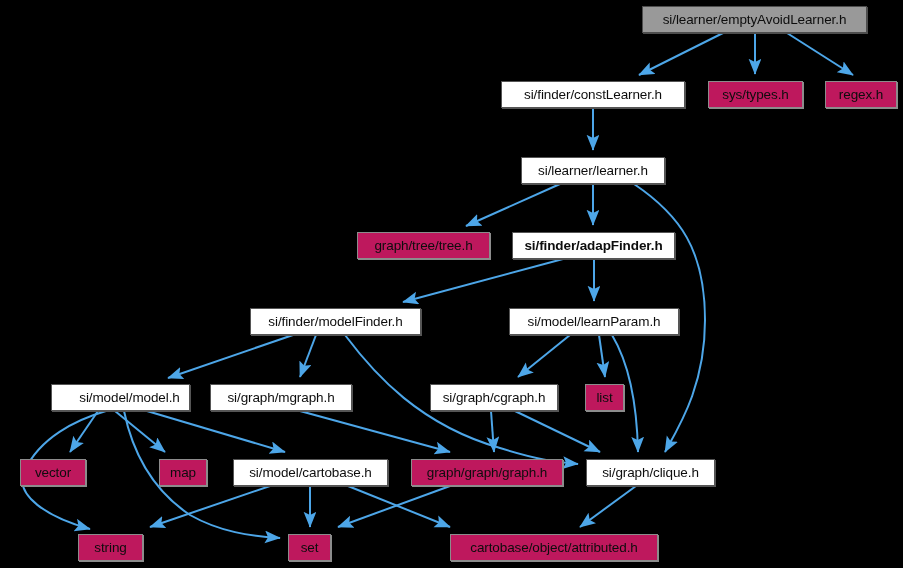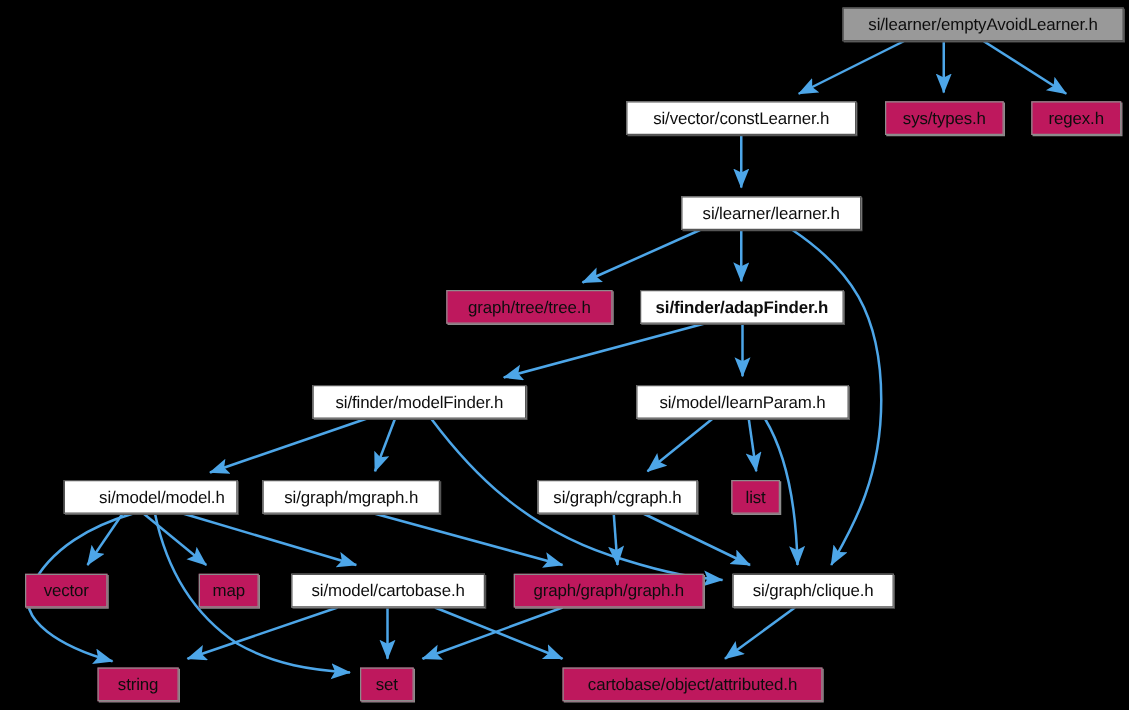--- a/index.html
+++ b/index.html
@@ -32,21 +32,20 @@
     font-size: 13.5px;
     line-height: 1;
     letter-spacing: -0.1px;
     color: #0d0d0d;
     z-index: 5;
   }
   .node.root {
     background: #999999;
     border: 1px solid #4d4d4d;
     box-shadow: 1px 1px 0 #4d4d4d;
-    margin-left: 32px;
   }
   .node.local {
     background: #ffffff;
     border: 1px solid #555555;
     box-shadow: 1px 1px 0 #555555;
   }
   .node.sys {
     background: #be185d;
     border: 1px solid #8c8c8c;
     box-shadow: 1px 1px 0 #8c8c8c;
@@ -88,24 +87,24 @@
         <path d="M 515,411 L 600,452" fill="none" stroke="#4da6e8" stroke-width="2" marker-end="url(#ah)"></path>
         <path d="M 270,486 L 150,527" fill="none" stroke="#4da6e8" stroke-width="2" marker-end="url(#ah)"></path>
         <path d="M 310,486 L 310,527" fill="none" stroke="#4da6e8" stroke-width="2" marker-end="url(#ah)"></path>
         <path d="M 348,486 L 450,527" fill="none" stroke="#4da6e8" stroke-width="2" marker-end="url(#ah)"></path>
         <path d="M 450,486 L 338,527" fill="none" stroke="#4da6e8" stroke-width="2" marker-end="url(#ah)"></path>
         <path d="M 636,486 L 580,527" fill="none" stroke="#4da6e8" stroke-width="2" marker-end="url(#ah)"></path>
       </g>
   </svg>
   <div id="node-layer">
       <div class="node root" style="left: 642px; top: 6px; width: 225px; height: 27px;">si/learner/emptyAvoidLearner.h</div>
-      <div class="node local" style="left: 501px; top: 81px; width: 184px; height: 27px;">si/vector/constLearner.h</div>
+      <div class="node local" style="left: 501px; top: 81px; width: 184px; height: 27px;">si/finder/constLearner.h</div>
       <div class="node sys" style="left: 708px; top: 81px; width: 95px; height: 27px;">sys/types.h</div>
       <div class="node sys" style="left: 825px; top: 81px; width: 72px; height: 27px;">regex.h</div>
-      <div class="node local" style="left: 521px; top: 157px; width: 144px; height: 27px; margin-left: 24px;">si/learner/learner.h</div>
+      <div class="node local" style="left: 521px; top: 157px; width: 144px; height: 27px;">si/learner/learner.h</div>
       <div class="node sys" style="left: 357px; top: 232px; width: 133px; height: 27px;">graph/tree/tree.h</div>
       <div class="node local" style="left: 512px; top: 232px; width: 163px; height: 27px; font-weight: bold;">si/finder/adapFinder.h</div>
       <div class="node local" style="left: 250px; top: 308px; width: 171px; height: 27px;">si/finder/modelFinder.h</div>
       <div class="node local" style="left: 509px; top: 308px; width: 170px; height: 27px;">si/model/learnParam.h</div>
       <div class="node local" style="left: 51px; top: 384px; width: 139px; height: 27px; padding-left: 18px;">si/model/model.h</div>
       <div class="node local" style="left: 210px; top: 384px; width: 142px; height: 27px;">si/graph/mgraph.h</div>
       <div class="node local" style="left: 430px; top: 384px; width: 128px; height: 27px;">si/graph/cgraph.h</div>
       <div class="node sys" style="left: 585px; top: 384px; width: 39px; height: 27px;">list</div>
       <div class="node sys" style="left: 20px; top: 459px; width: 66px; height: 27px;">vector</div>
       <div class="node sys" style="left: 159px; top: 459px; width: 48px; height: 27px;">map</div>

